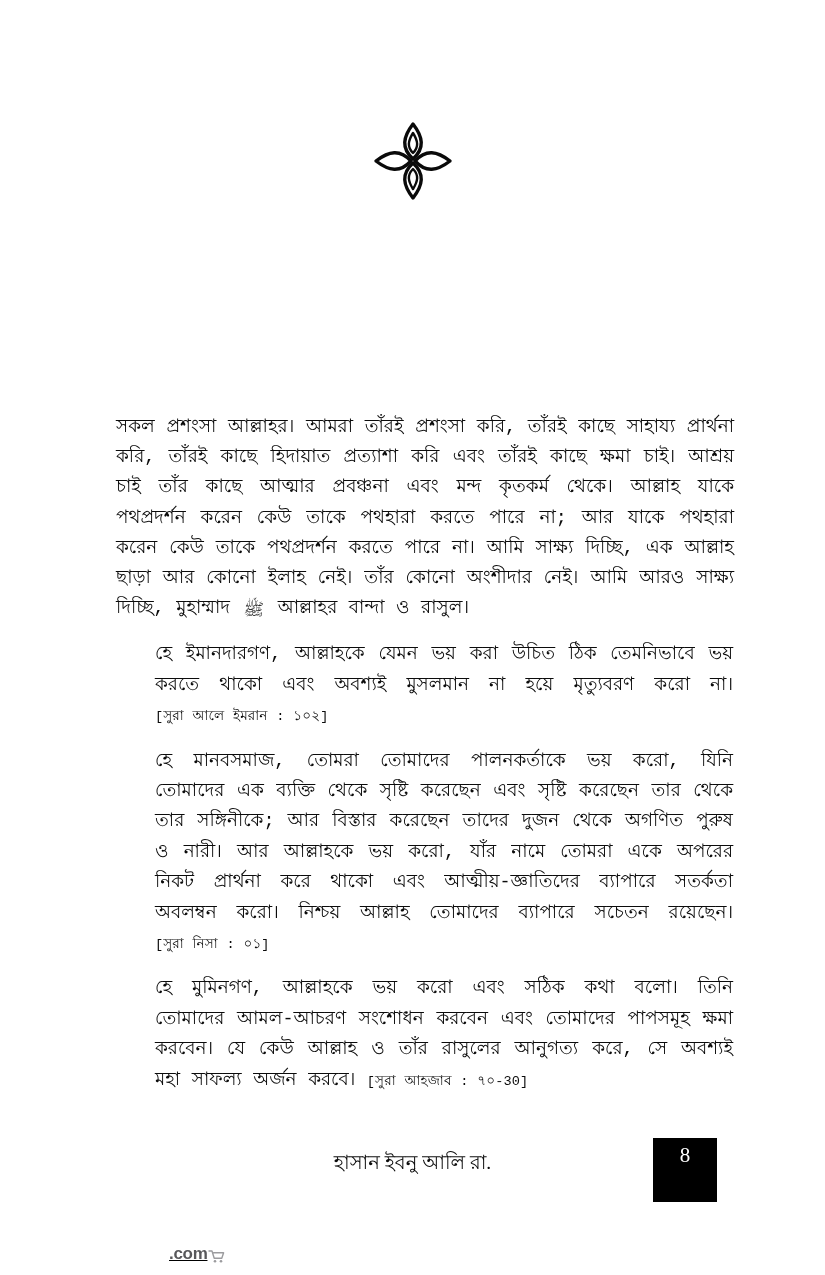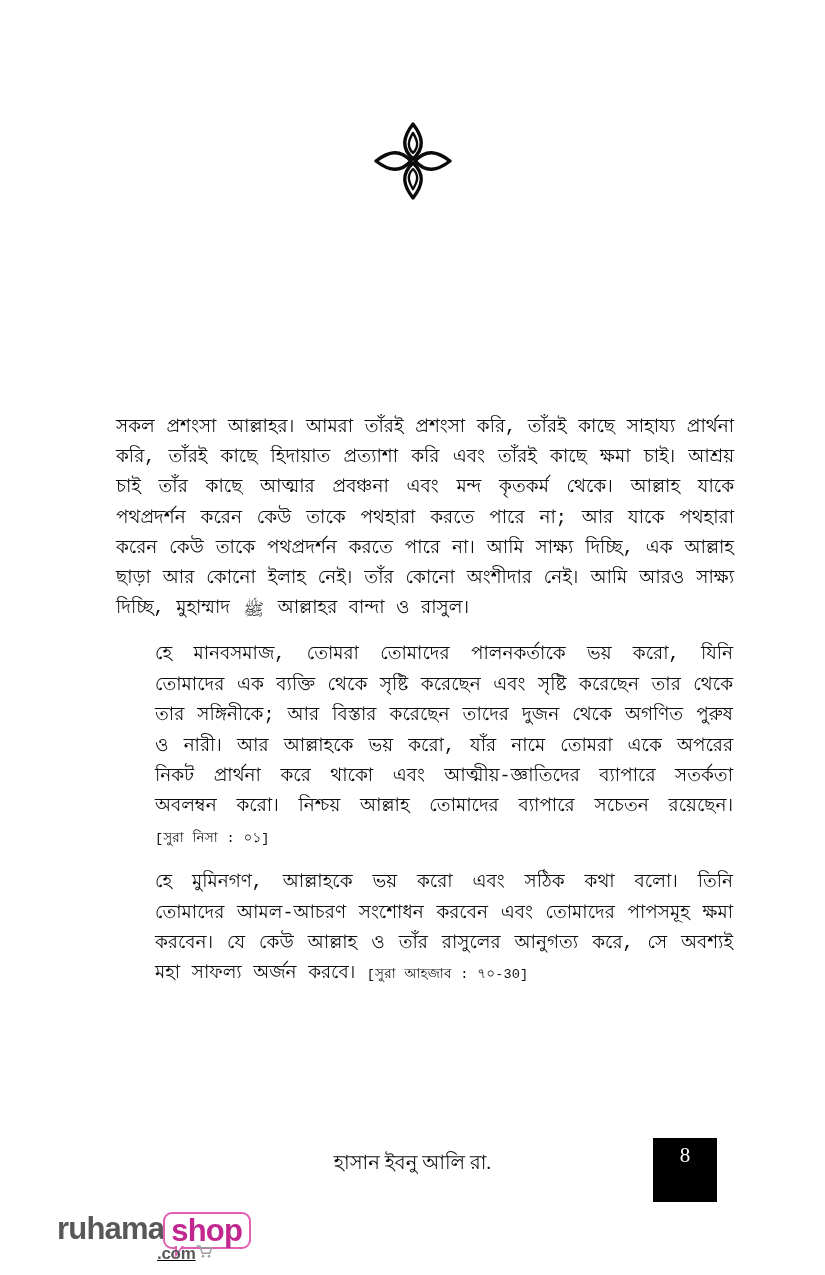--- a/index.html
+++ b/index.html
@@ -180,24 +180,24 @@
     position: absolute;
     left: -7px;
     top: -2px;
     width: 0;
     height: 0;
     border-left: 6px solid #ffffff;
     border-bottom: 9px solid transparent;
   }
   .logo-dotcom-row {
     position: absolute;
-    left: 100px;
+    left: 112px;
     top: 32px;
     display: flex;
-    align-items: flex-start;
+    align-items: flex-end;
     text-decoration: underline;
   }
   .logo-dotcom {
     font-family: "Liberation Sans", "DejaVu Sans", sans-serif;
     font-size: 17px;
     font-weight: 700;
     letter-spacing: -0.3px;
     color: #58585b;
   }
   .cart-icon { margin-left: 1px; display: block; }
@@ -225,39 +225,33 @@
         <path d="M43 71 C48 63 49 57 43 51 C37 57 38 63 43 71 Z"></path>
       </g>
     </svg>
   </div>
 
 
   <div class="body-area">
 
     <p class="para intro"><span>সকল প্রশংসা আল্লাহর। আমরা তাঁরই প্রশংসা করি, তাঁরই কাছে সাহায্য প্রার্থনা করি, তাঁরই কাছে হিদায়াত প্রত্যাশা করি এবং তাঁরই কাছে ক্ষমা চাই। আশ্রয় চাই তাঁর কাছে আত্মার প্রবঞ্চনা এবং মন্দ কৃতকর্ম থেকে। আল্লাহ যাকে পথপ্রদর্শন করেন কেউ তাকে পথহারা করতে পারে না; আর যাকে পথহারা করেন কেউ তাকে পথপ্রদর্শন করতে পারে না। আমি সাক্ষ্য দিচ্ছি, এক আল্লাহ ছাড়া আর কোনো ইলাহ নেই। তাঁর কোনো অংশীদার নেই। আমি আরও সাক্ষ্য দিচ্ছি, মুহাম্মাদ </span><span class="saw">ﷺ</span><span> আল্লাহর বান্দা ও রাসুল।</span></p>
 
+    <p class="para quote"><span>হে ইমানদারগণ, আল্লাহকে যেমন ভয় করা উচিত ঠিক তেমনিভাবে ভয় করতে থাকো এবং অবশ্যই মুসলমান না হয়ে মৃত্যুবরণ করো না। </span><span class="cite">[সুরা আলে ইমরান : ১০২]</span></p>
 
     <p class="para quote"><span>হে মানবসমাজ, তোমরা তোমাদের পালনকর্তাকে ভয় করো, যিনি তোমাদের এক ব্যক্তি থেকে সৃষ্টি করেছেন এবং সৃষ্টি করেছেন তার থেকে তার সঙ্গিনীকে; আর বিস্তার করেছেন তাদের দুজন থেকে অগণিত পুরুষ ও নারী। আর আল্লাহকে ভয় করো, যাঁর নামে তোমরা একে অপরের নিকট প্রার্থনা করে থাকো এবং আত্মীয়-জ্ঞাতিদের ব্যাপারে সতর্কতা অবলম্বন করো। নিশ্চয় আল্লাহ তোমাদের ব্যাপারে সচেতন রয়েছেন। </span><span class="cite">[সুরা নিসা : ০১]</span></p>
 
     <p class="para quote"><span>হে মুমিনগণ, আল্লাহকে ভয় করো এবং সঠিক কথা বলো। তিনি তোমাদের আমল-আচরণ সংশোধন করবেন এবং তোমাদের পাপসমূহ ক্ষমা করবেন। যে কেউ আল্লাহ ও তাঁর রাসুলের আনুগত্য করে, সে অবশ্যই মহা সাফল্য অর্জন করবে। </span><span class="cite">[সুরা আহজাব : ৭০-30]</span></p>
 
   </div>
 
   <div class="signature">হাসান ইবনু আলি রা.</div>
 
   <div class="pagenum-box">8</div>
 
   <div class="logo">
-    <div class="logo-row">
-      <span class="logo-ruhama">ruhama</span>
-      <span class="logo-bubble">
-        <span class="logo-shop">shop</span>
-        <span class="bubble-tail"></span>
-      </span>
-    </div>
     <div class="logo-dotcom-row">
       <span class="logo-dotcom">.com</span>
       <svg class="cart-icon" width="18" height="15" viewBox="0 0 18 15" aria-hidden="true">
         <g fill="none" stroke="#9b9b9e" stroke-width="1.4" stroke-linecap="round" stroke-linejoin="round">
           <path d="M1 2 h3 l2.2 7.2 h7.6 l1.8 -5.4 h-10"></path>
         </g>
         <circle cx="7" cy="12.2" r="1.3" fill="#9b9b9e"></circle>
         <circle cx="13" cy="12.2" r="1.3" fill="#9b9b9e"></circle>
       </svg>
     </div>

